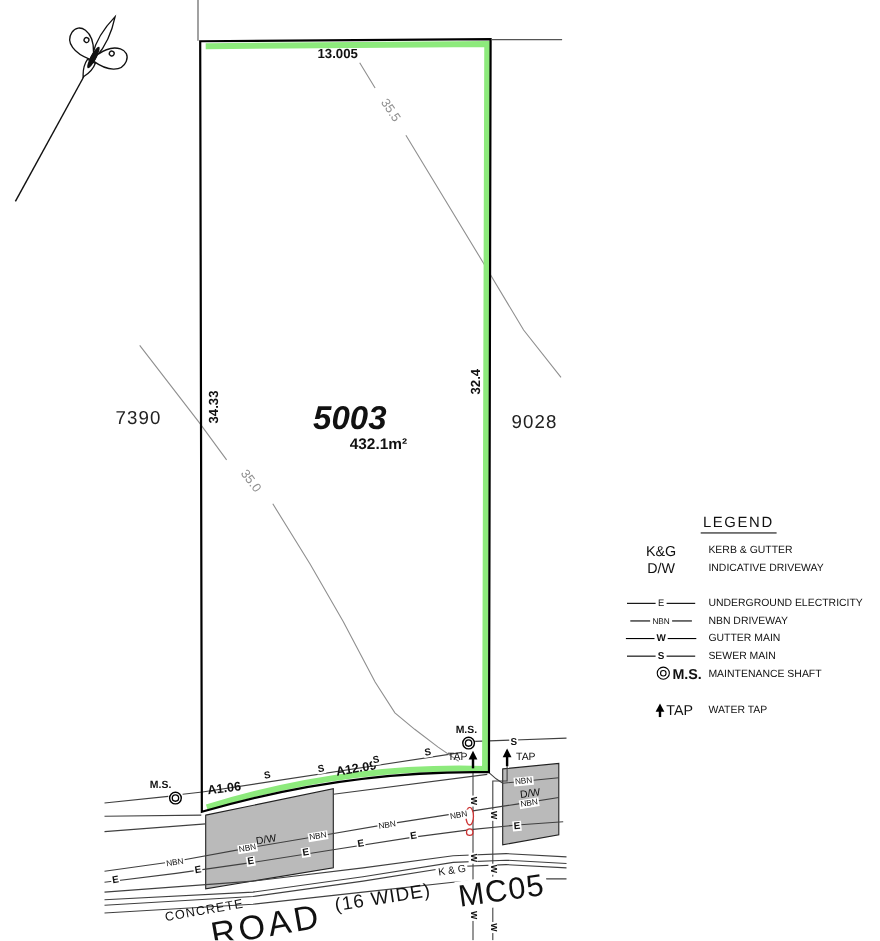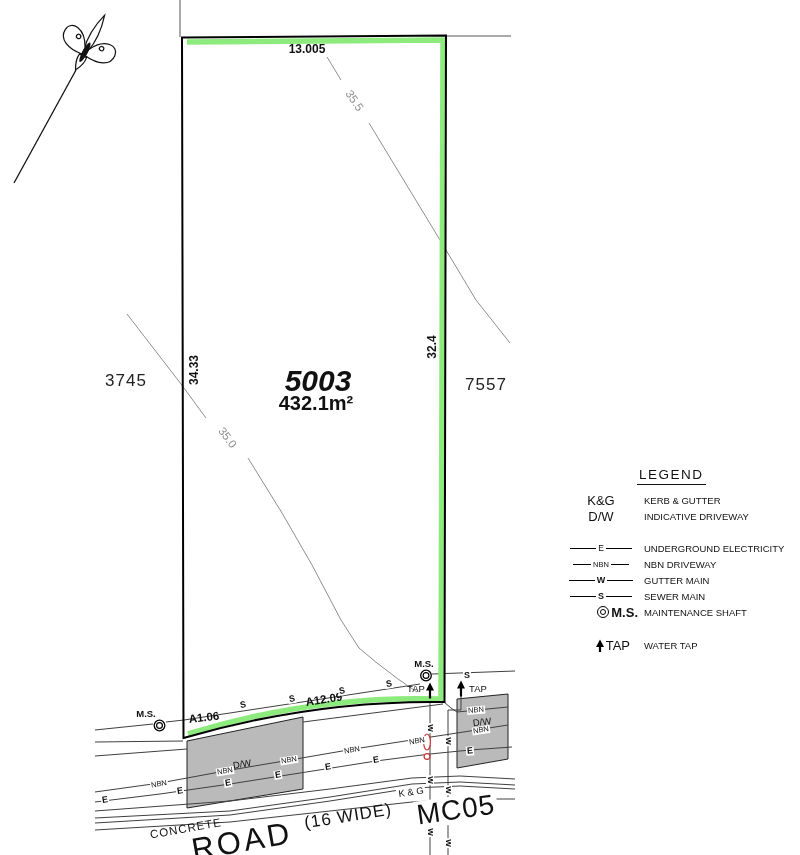--- a/index.html
+++ b/index.html
@@ -5,21 +5,21 @@
   html,body{margin:0;padding:0;background:#fff;}
   #page{position:relative;width:800px;height:855px;background:#fff;overflow:hidden;
         font-family:"Liberation Sans",sans-serif;color:#111;}
   #plan-svg{position:absolute;left:0;top:0;}
   .lbl{position:absolute;white-space:nowrap;color:#111;line-height:1;
        font-family:"Liberation Sans",sans-serif;}
   .dim{font-weight:700;font-size:12px;}
   .arc{font-weight:700;font-size:11.5px;}
   .lotno{font-size:17px;letter-spacing:1px;color:#222;}
   .subject{font-family:Liberation Sans, sans-serif;font-style:italic;font-weight:700;font-size:30px;}
-  .area{font-weight:700;font-size:20px;}
+  .area{font-weight:700;font-size:14px;margin-left:28px;}
   .contour-lbl{color:#909090;font-size:11.5px;}
   .util{font-size:9px;font-weight:700;background:#fff;padding:0 1px;}
   .util-sm{font-size:7.5px;background:#fff;padding:0 1px;}
   .ms{font-size:9.5px;font-weight:700;}
   .tap-t{font-size:9.5px;}
   .dw{font-size:9.5px;}
   .kg{font-size:9.5px;background:#fff;padding:0 2px;}
   .road-big{font-size:31px;letter-spacing:3px;}
   .road-mid{font-size:17px;letter-spacing:1px;}
   .road-sm{font-size:11.5px;letter-spacing:1px;}
@@ -123,22 +123,22 @@
 
   <div class="lbl dim" style="left:307px;top:49px;transform:translate(-50%,-50%);">13.005</div>
   <div class="lbl dim" style="left:194px;top:370px;transform:translate(-50%,-50%) rotate(-90deg);">34.33</div>
   <div class="lbl dim" style="left:432px;top:347px;transform:translate(-50%,-50%) rotate(-90deg);">32.4</div>
   <div class="lbl arc" style="left:204px;top:718px;transform:translate(-50%,-50%) rotate(-7deg);">A1.06</div>
   <div class="lbl arc" style="left:324px;top:700px;transform:translate(-50%,-50%) rotate(-9deg);">A12.09</div>
 
   <div class="lbl contour-lbl" style="left:354px;top:101px;transform:translate(-50%,-50%) rotate(56deg);">35.5</div>
   <div class="lbl contour-lbl" style="left:227px;top:438px;transform:translate(-50%,-50%) rotate(53deg);">35.0</div>
 
-  <div class="lbl lotno" style="left:126px;top:380px;transform:translate(-50%,-50%);">3745</div>
-  <div class="lbl lotno" style="left:486px;top:384px;transform:translate(-50%,-50%);">7557</div>
+  <div class="lbl lotno" style="left:126px;top:380px;transform:translate(-50%,-50%);">7390</div>
+  <div class="lbl lotno" style="left:486px;top:384px;transform:translate(-50%,-50%);">9028</div>
   <div class="lbl subject" style="left:318px;top:381px;transform:translate(-50%,-50%);">5003</div>
   <div class="lbl area" style="left:316px;top:403px;transform:translate(-50%,-50%);">432.1m²</div>
 
   <div class="lbl util" style="left:243px;top:705px;transform:translate(-50%,-50%) rotate(-9deg);">S</div>
   <div class="lbl util" style="left:292px;top:699px;transform:translate(-50%,-50%) rotate(-9deg);">S</div>
   <div class="lbl util" style="left:342px;top:691px;transform:translate(-50%,-50%) rotate(-9deg);">S</div>
   <div class="lbl util" style="left:389px;top:684px;transform:translate(-50%,-50%) rotate(-9deg);">S</div>
   <div class="lbl util" style="left:467px;top:675px;transform:translate(-50%,-50%);">S</div>
 
   <div class="lbl ms" style="left:146px;top:714px;transform:translate(-50%,-50%);">M.S.</div>

